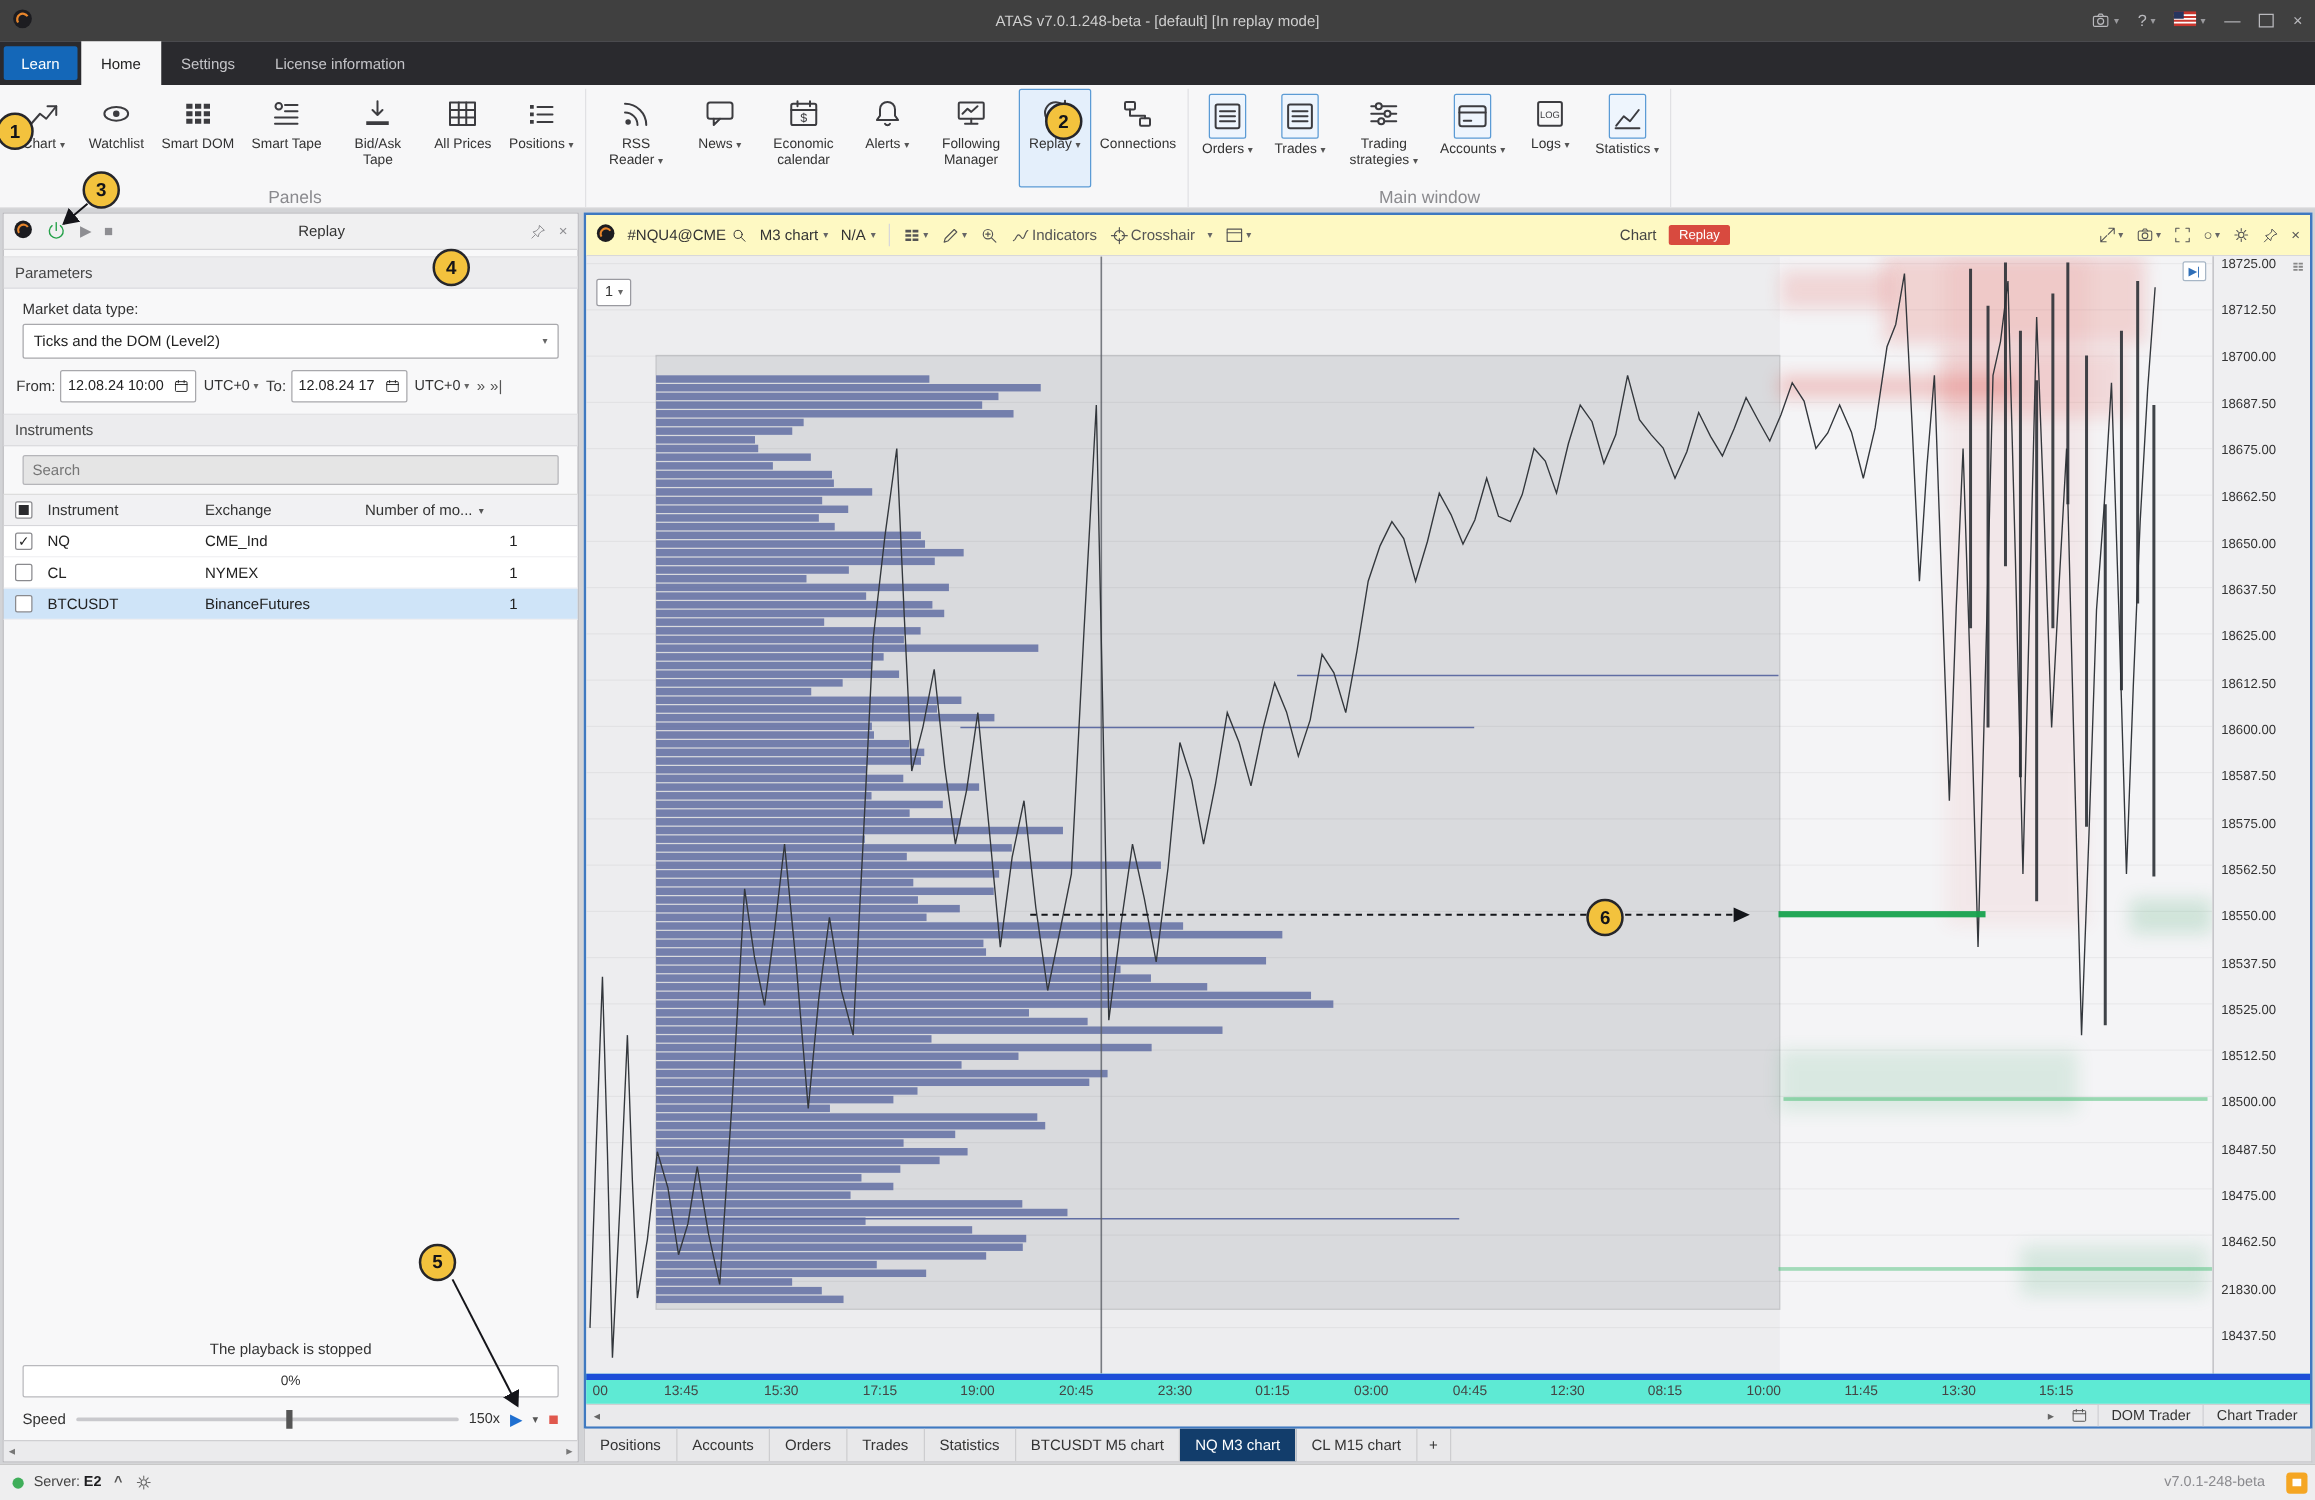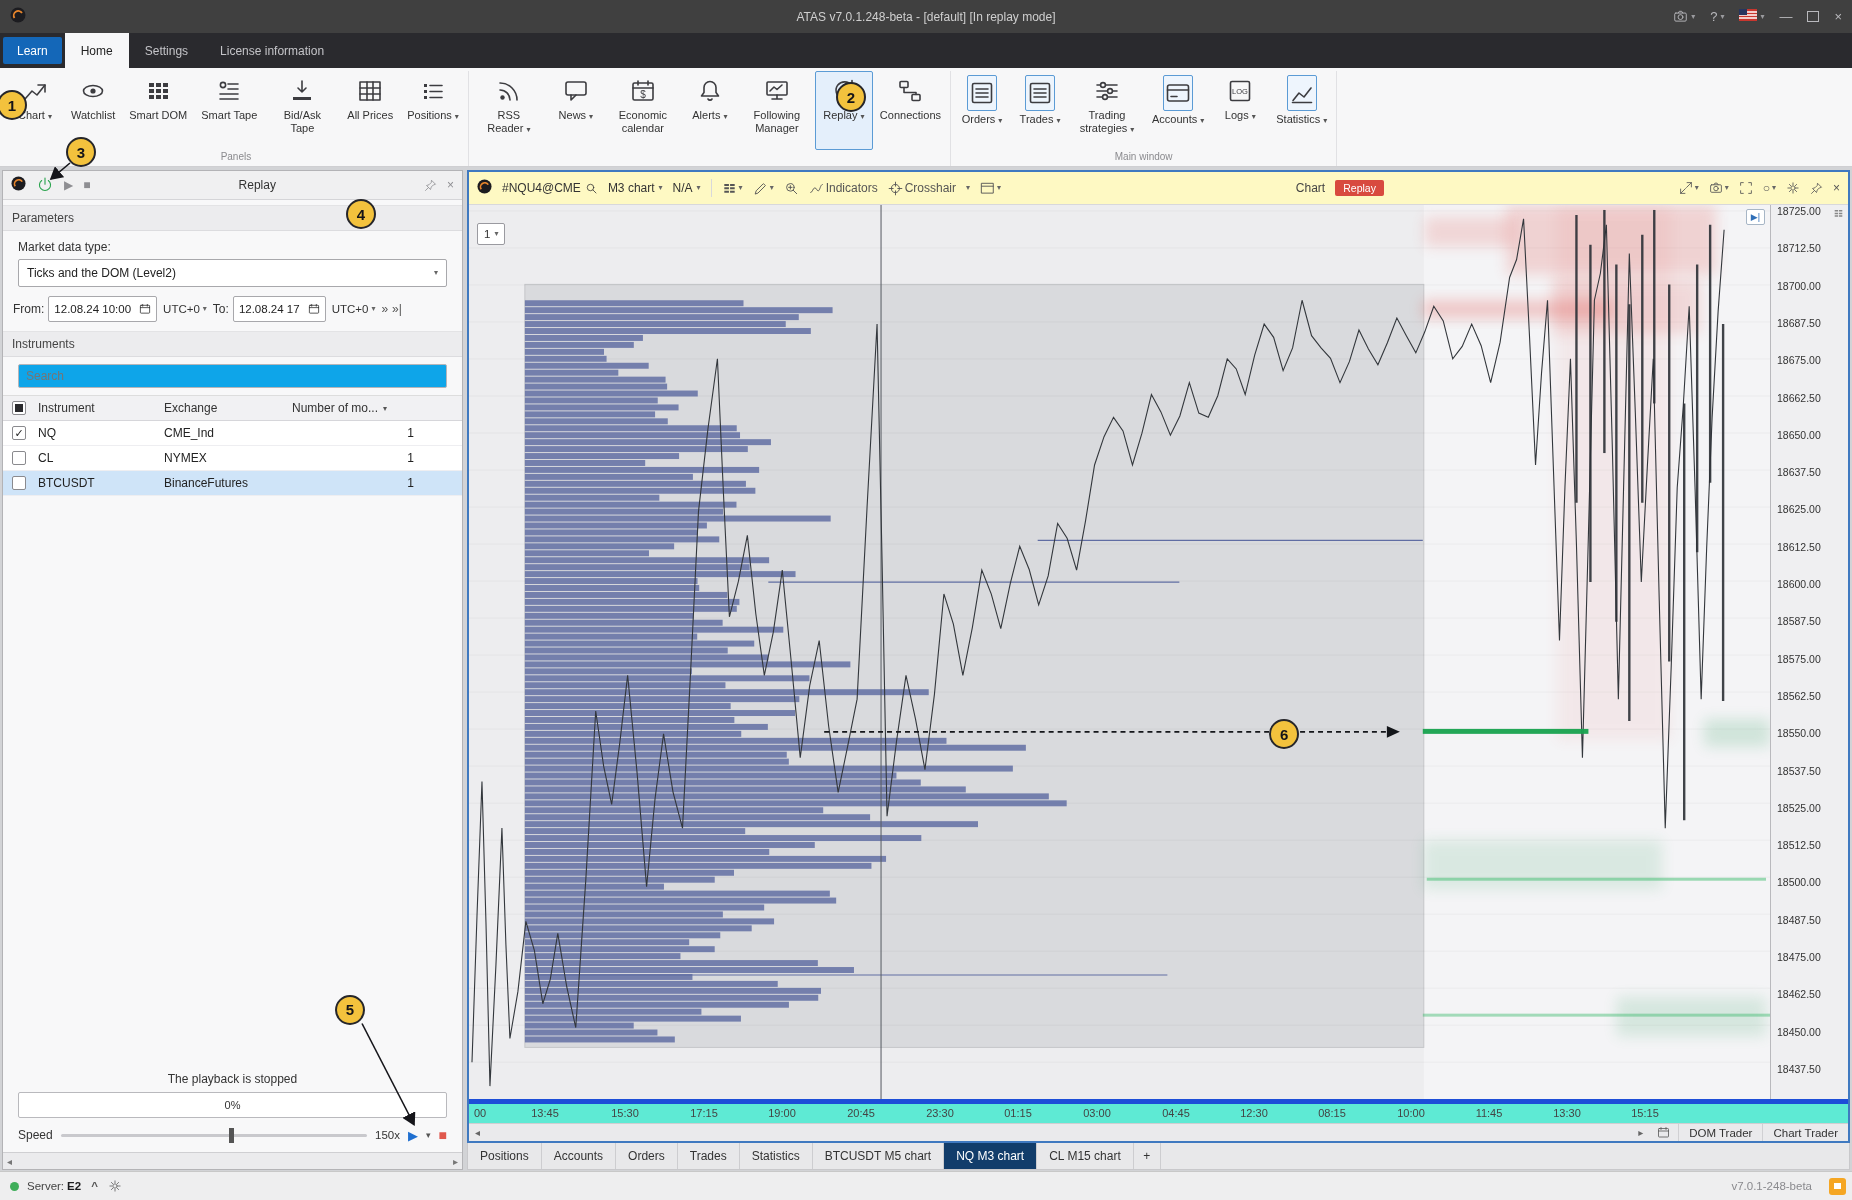--- a/index.html
+++ b/index.html
@@ -23,21 +23,21 @@
              font-size:12px;border-radius:2px}
   #menu-tabs{display:flex;align-items:stretch}
   .mtab{padding:0 16px;display:flex;align-items:center;color:#c4c4c8;font-size:12px}
   .mtab.active{background:#f7f7f8;color:#222}
 
   
   #ribbon{position:absolute;top:68px;left:0;width:100%;height:99px;background:#f7f7f8;
           border-bottom:1px solid #cfcfd2;display:flex;box-sizing:border-box;padding:3px 4px 0}
   .rgroup{display:flex;flex-direction:column;border-right:1px solid #e1e1e4;padding:0 2px}
   .rrow{display:flex;flex:1;align-items:stretch}
-  .rglabel{height:16px;text-align:center;font-size:10px;color:#8a8a8e;line-height:14px}
+  .rglabel{height:16px;text-align:center;font-size:14px;color:#8a8a8e;line-height:14px}
   .rbtn{min-width:58px;max-width:76px;display:flex;flex-direction:column;align-items:center;
         padding:3px 6px 1px;font-size:11px;color:#333;text-align:center;line-height:1.15;
         border:1px solid transparent;border-radius:2px;box-sizing:border-box}
   .rbtn .ribox{height:32px;display:flex;align-items:center;justify-content:center;margin-bottom:2px;color:#3c3c40}
   .ribox.boxed{border:1px solid #5b9bd5;background:#eef5fd;padding:1px;border-radius:2px}
   .rbtn.sel{border-color:#5b9bd5;background:#e4effb}
   .rcaret{font-size:8px;color:#555;margin-left:3px}
   .rlabwrap{display:inline}
 
   
@@ -58,21 +58,21 @@
   .dd{height:26px;flex:none;margin:0 15px;border:1px solid #a8a8ac;background:#fff;display:flex;
       align-items:center;padding:0 8px;color:#222;border-radius:2px}
   .dd .caret{margin-left:auto}
   .fromto{display:flex;align-items:center;gap:4px;margin:9px 10px 4px;color:#333;white-space:nowrap}
   .dateinput{height:24px;border:1px solid #a8a8ac;background:#fff;display:flex;align-items:center;gap:8px;
              padding:0 5px;font-size:11.5px;border-radius:2px;color:#222}
   .ddsm{height:24px;display:flex;align-items:center;gap:3px;padding:0 2px;font-size:11.5px;color:#333}
   .ff{color:#555;font-size:12px}
   .searchwrap{margin:7px 15px 0}
   #inst-search{width:100%;height:24px;border:1px solid #b5b5b9;padding:0 7px;font-size:12px;
-               box-sizing:border-box;border-radius:2px;background:#0ea5e9;color:#333;font-family:inherit}
+               box-sizing:border-box;border-radius:2px;background:#e5e5e5;color:#333;font-family:inherit}
   .thead{display:flex;align-items:center;height:24px;flex:none;background:#f1f1f3;border-top:1px solid #ddd;
          border-bottom:1px solid #d6d6da;color:#333;margin-top:7px}
   .trow{display:flex;align-items:center;height:24px;flex:none;color:#222;border-bottom:1px solid #eeeef1;background:#fff}
   .trow.selrow{background:#cfe4f8}
   .cbx{width:14px;height:14px;border:1px solid #8a8a8e;background:#fff;margin:0 8px 0 9px;display:flex;
        align-items:center;justify-content:center;font-size:11px;color:#222;flex:none;border-radius:2px;box-sizing:border-box}
   .indsq{width:8px;height:8px;background:#2b2b2e}
   .tc1{width:126px;padding-left:4px}
   .tc2{width:128px}
   .tc3{flex:1;text-align:right;padding-right:48px}
@@ -917,21 +917,21 @@
             <span class="plab" style="top: 453.6px;">18575.00</span>
             <span class="plab" style="top: 490.9px;">18562.50</span>
             <span class="plab" style="top: 528.2px;">18550.00</span>
             <span class="plab" style="top: 565.5px;">18537.50</span>
             <span class="plab" style="top: 602.8px;">18525.00</span>
             <span class="plab" style="top: 640.1px;">18512.50</span>
             <span class="plab" style="top: 677.4px;">18500.00</span>
             <span class="plab" style="top: 714.7px;">18487.50</span>
             <span class="plab" style="top: 752px;">18475.00</span>
             <span class="plab" style="top: 789.3px;">18462.50</span>
-            <span class="plab" style="top: 826.6px;">18450.00</span>
+            <span class="plab" style="top: 826.6px;">21830.00</span>
             <span class="plab" style="top: 863.9px;">18437.50</span>
           </div>
       </div>
 
       <div id="time-axis">
           <span class="tlab" style="left: 5px;">00</span>
           <span class="tlab" style="left: 76px; transform: translateX(-50%);">13:45</span>
           <span class="tlab" style="left: 156px; transform: translateX(-50%);">15:30</span>
           <span class="tlab" style="left: 235px; transform: translateX(-50%);">17:15</span>
           <span class="tlab" style="left: 313px; transform: translateX(-50%);">19:00</span>

